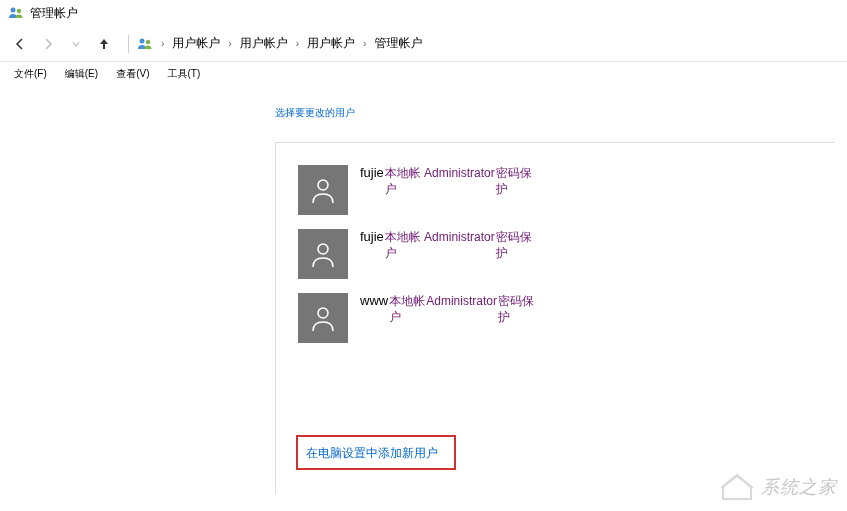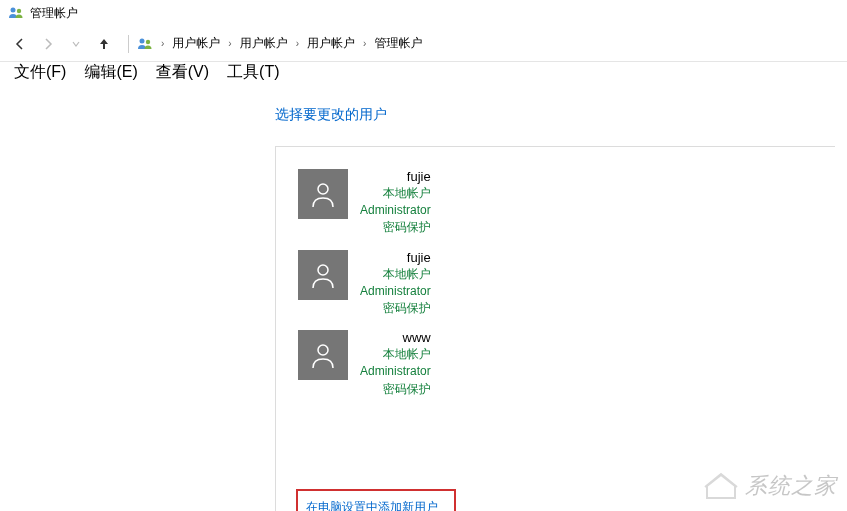--- a/index.html
+++ b/index.html
@@ -82,35 +82,35 @@
       padding: 2px 4px;
       cursor: pointer;
     }
     .breadcrumb-chev {
       color: #606060;
       font-size: 10px;
       padding: 0 2px;
     }
     .menubar {
       display: flex;
-      align-items: flex-end;
+      align-items: center;
       height: 24px;
       padding: 0 6px;
       gap: 2px;
-      font-size: 16px;
+      font-size: 10px;
     }
     .menu-item {
       padding: 3px 8px;
       cursor: pointer;
     }
     .content {
       padding: 20px 0 0 275px;
     }
     .page-heading {
-      font-size: 14px;
+      font-size: 10px;
       color: #0066cc;
       margin-bottom: 22px;
       font-weight: normal;
     }
     .accounts-panel {
       border-top: 1px solid #dcdcdc;
       border-left: 1px solid #dcdcdc;
       width: 560px;
       padding: 20px 20px 24px 20px;
     }
@@ -132,30 +132,29 @@
       width: 50px;
       height: 50px;
       background: #767676;
       display: flex;
       align-items: center;
       justify-content: center;
       flex-shrink: 0;
     }
     .account-info {
       display: flex;
-      flex-direction: column;
+      flex-direction: row;
       gap: 1px;
       font-size: 12px;
-      align-items: flex-end;
     }
     .account-name {
       font-size: 13px;
     }
     .account-meta {
-      color: #15803d;
+      color: #701a75;
       line-height: 1.35;
     }
     .add-user-box {
       border: 2px solid #d03030;
       width: 160px;
       padding: 6px 8px;
       margin-top: 90px;
     }
     .add-user-link {
       font-size: 12px;
@@ -166,21 +165,21 @@
     .watermark {
       position: absolute;
       right: 10px;
       bottom: 10px;
       display: flex;
       align-items: center;
       gap: 6px;
       opacity: 0.55;
     }
     .watermark-text {
-      font-size: 22px;
+      font-size: 18px;
       color: #999;
       font-style: italic;
       letter-spacing: 1px;
     }
   </style>
 </head>
 <body>
 
 <div class="titlebar">
   <span class="titlebar-icon">

